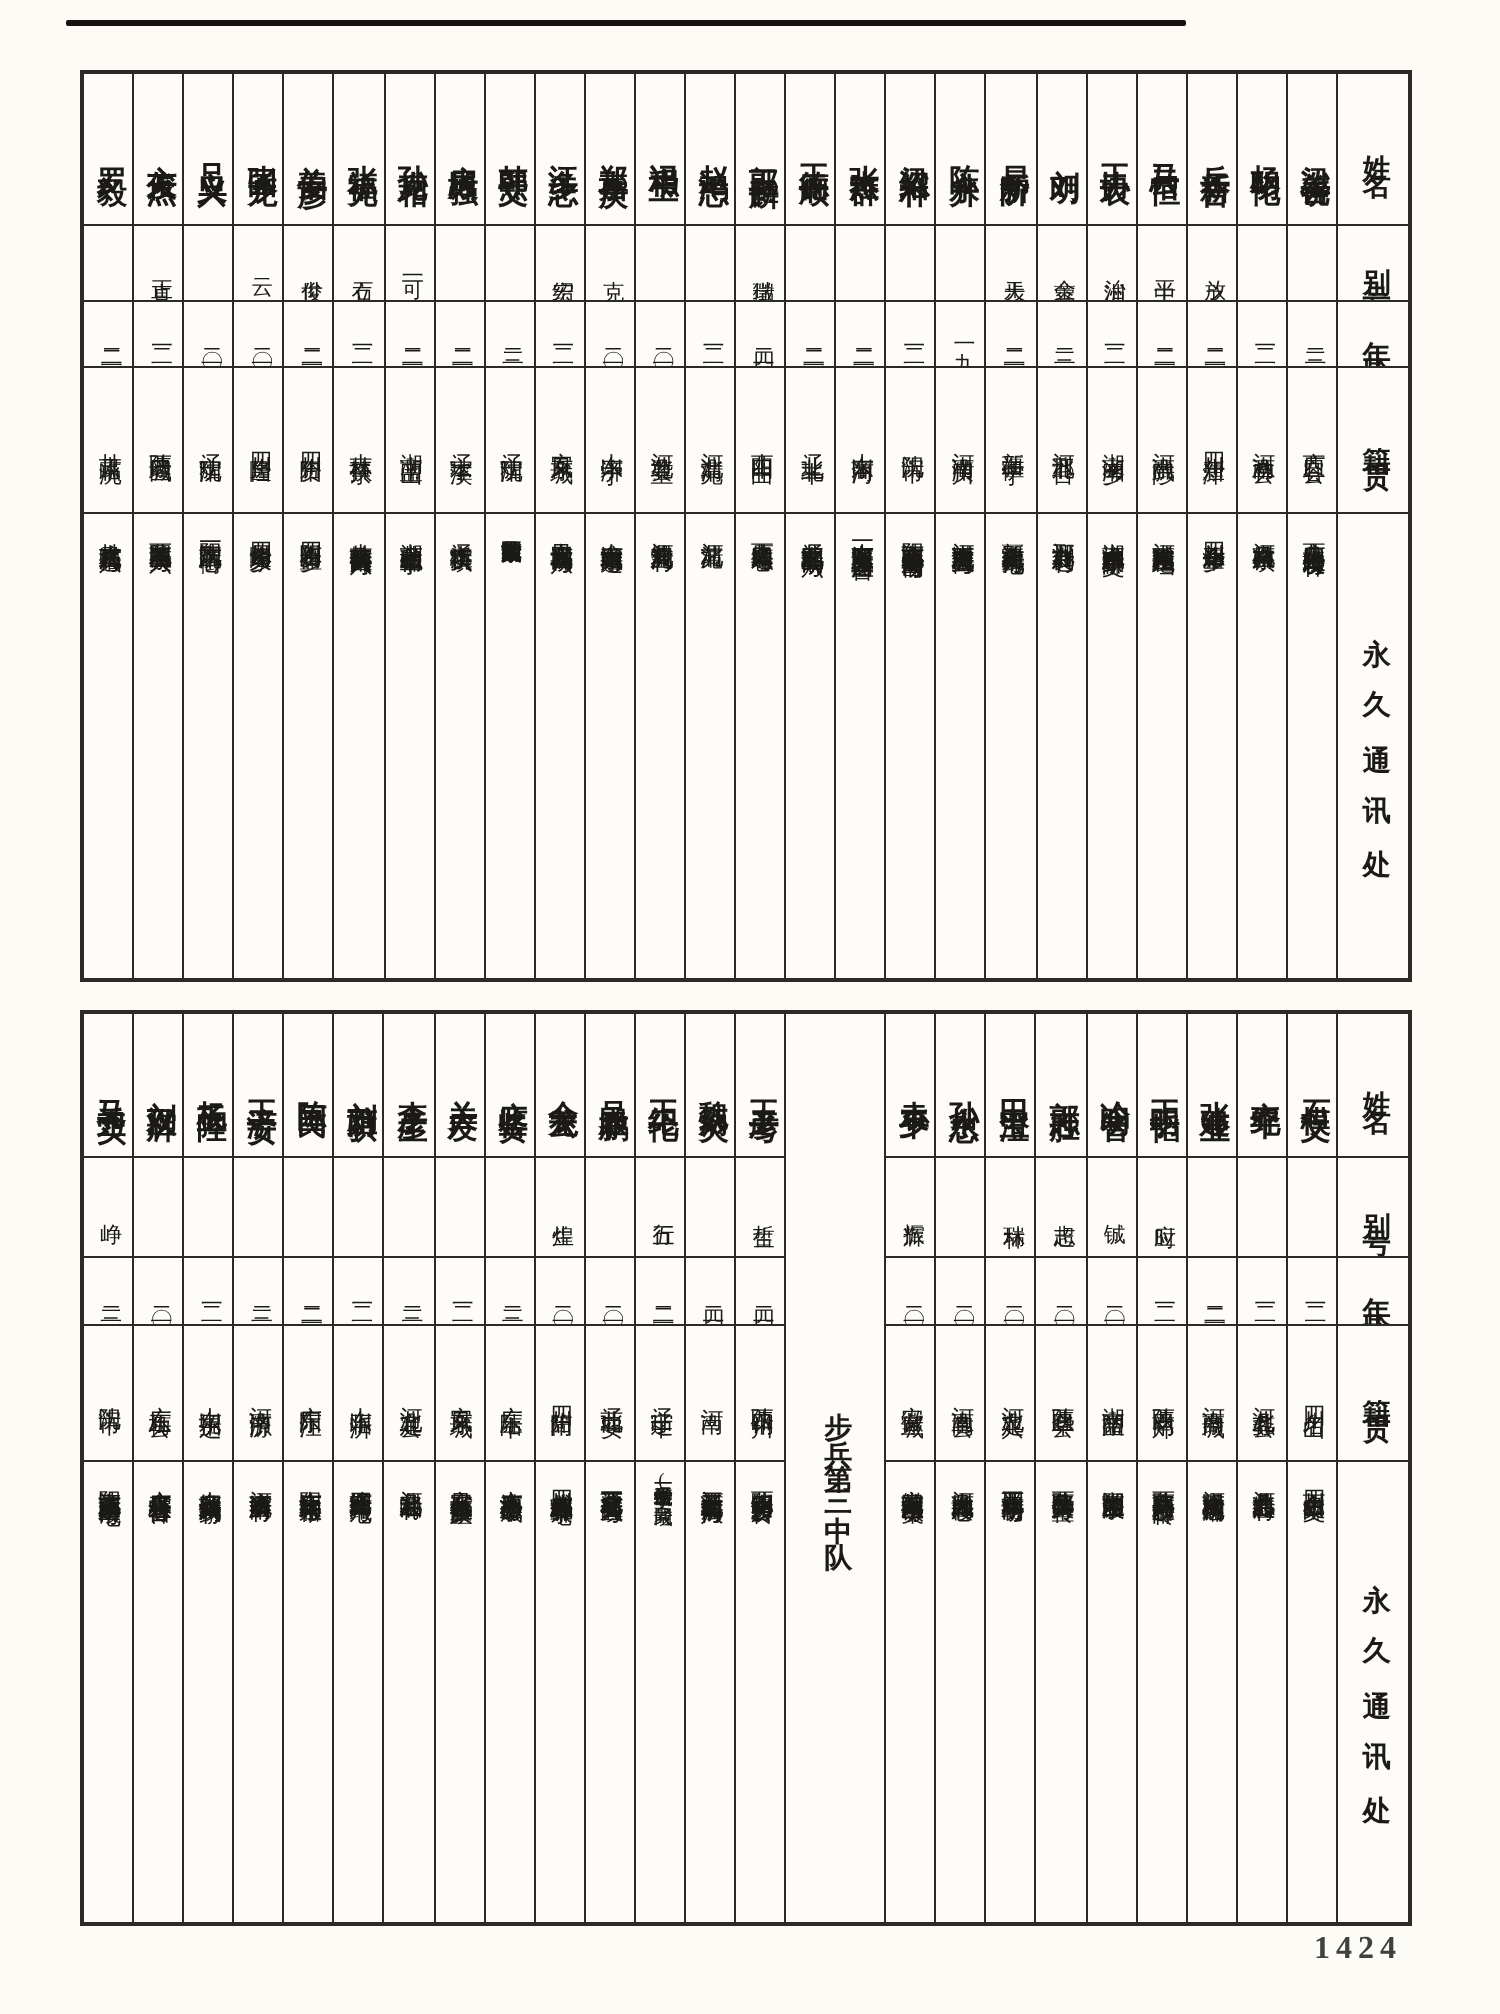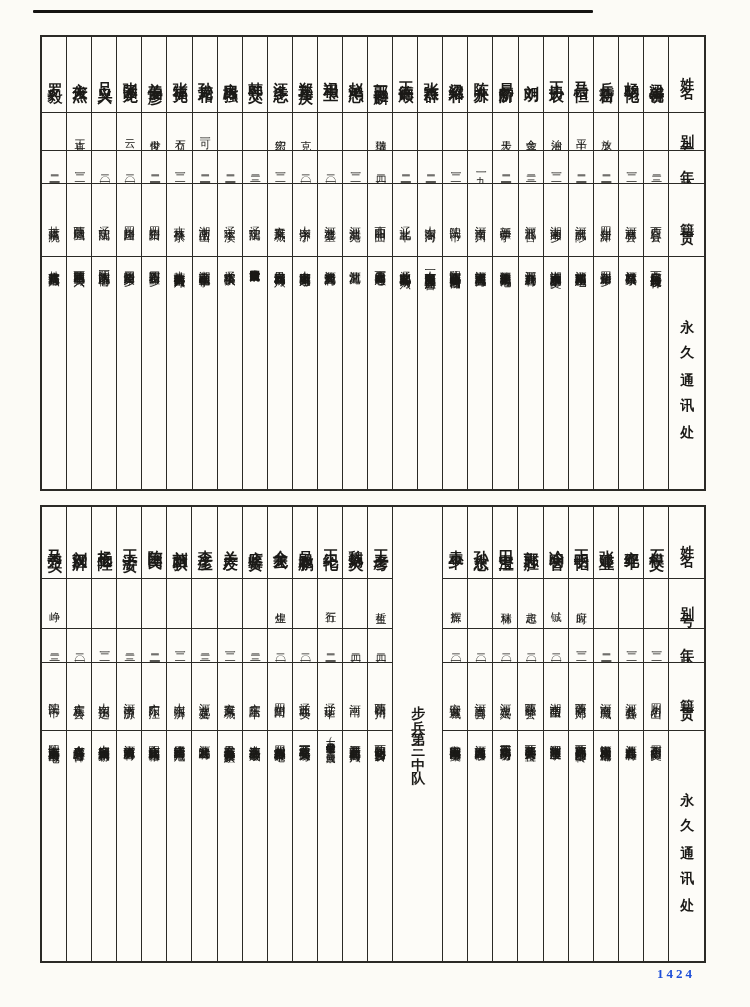--- a/index.html
+++ b/index.html
@@ -82,21 +82,21 @@
   .head .addr{align-items:center;padding:0;}
   .head .addr span{font-size:14px;font-weight:bold;letter-spacing:1.9em;}
 
   .sep span{
     writing-mode:vertical-rl;text-orientation:upright;
     font-size:14px;font-weight:bold;letter-spacing:13px;
   }
 
   .page-number{
     position:absolute;left:657px;top:966px;
-    font-size:13px;letter-spacing:3px;font-weight:bold;color:#1d4ed8;
+    font-size:16px;letter-spacing:3px;font-weight:bold;color:#404040;
   }
 </style>
 </head>
 <body>
 
 <div class="scan">
   <div class="artifact-line"></div>
 
   <div class="grid t1">
       <div class="col head">

